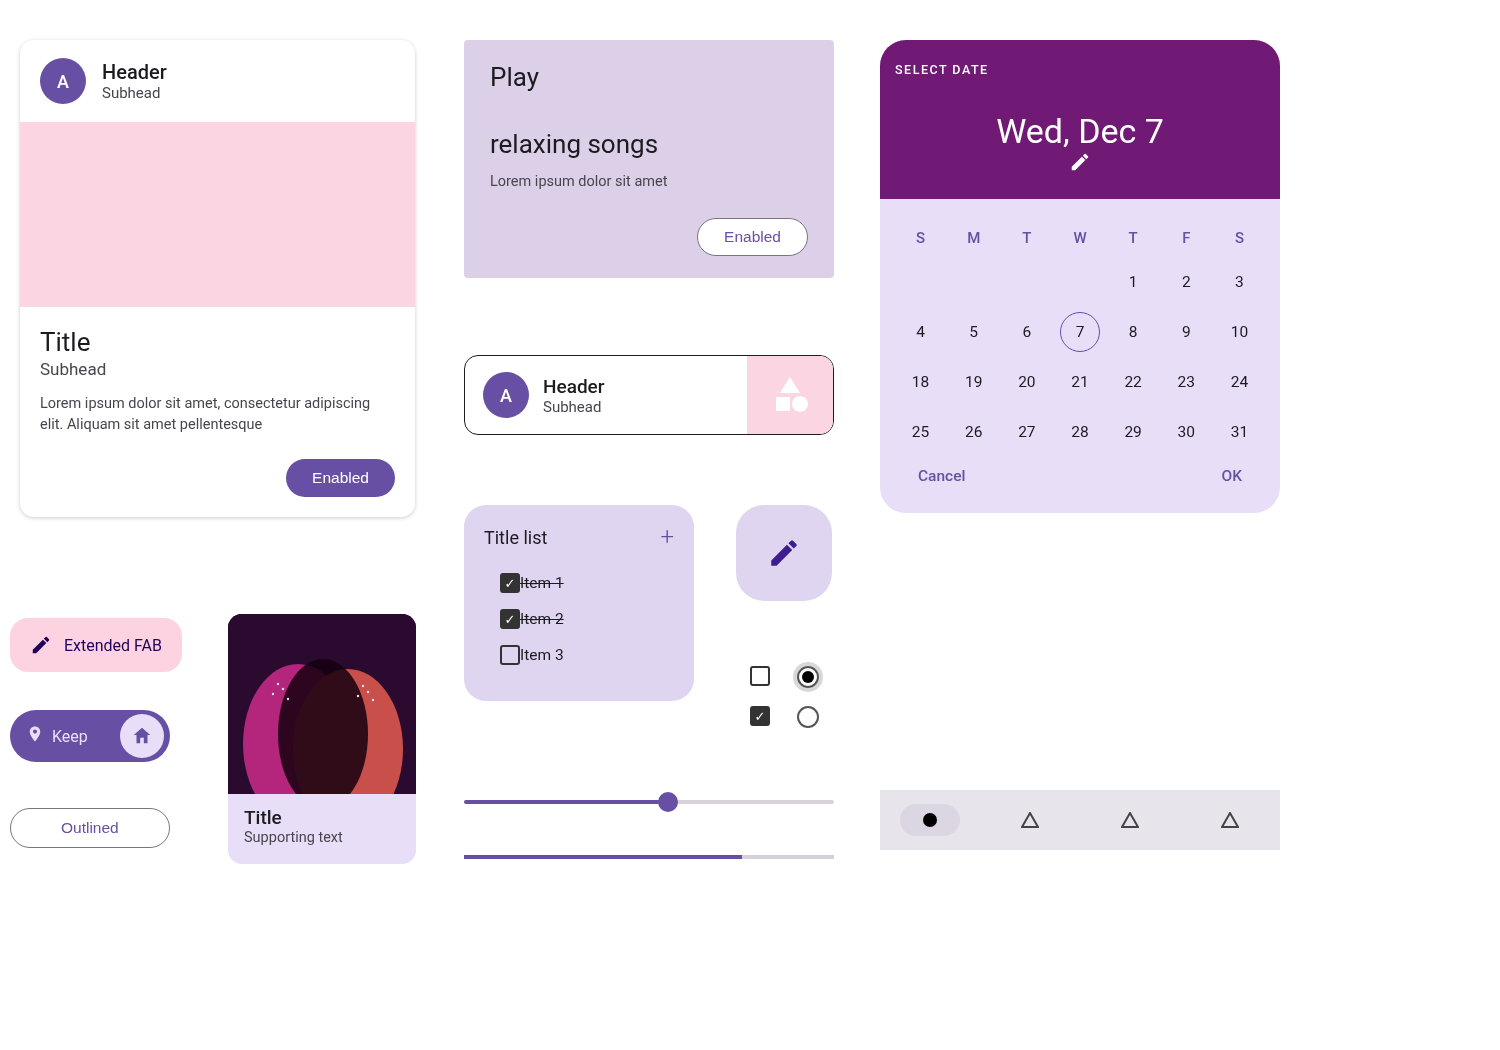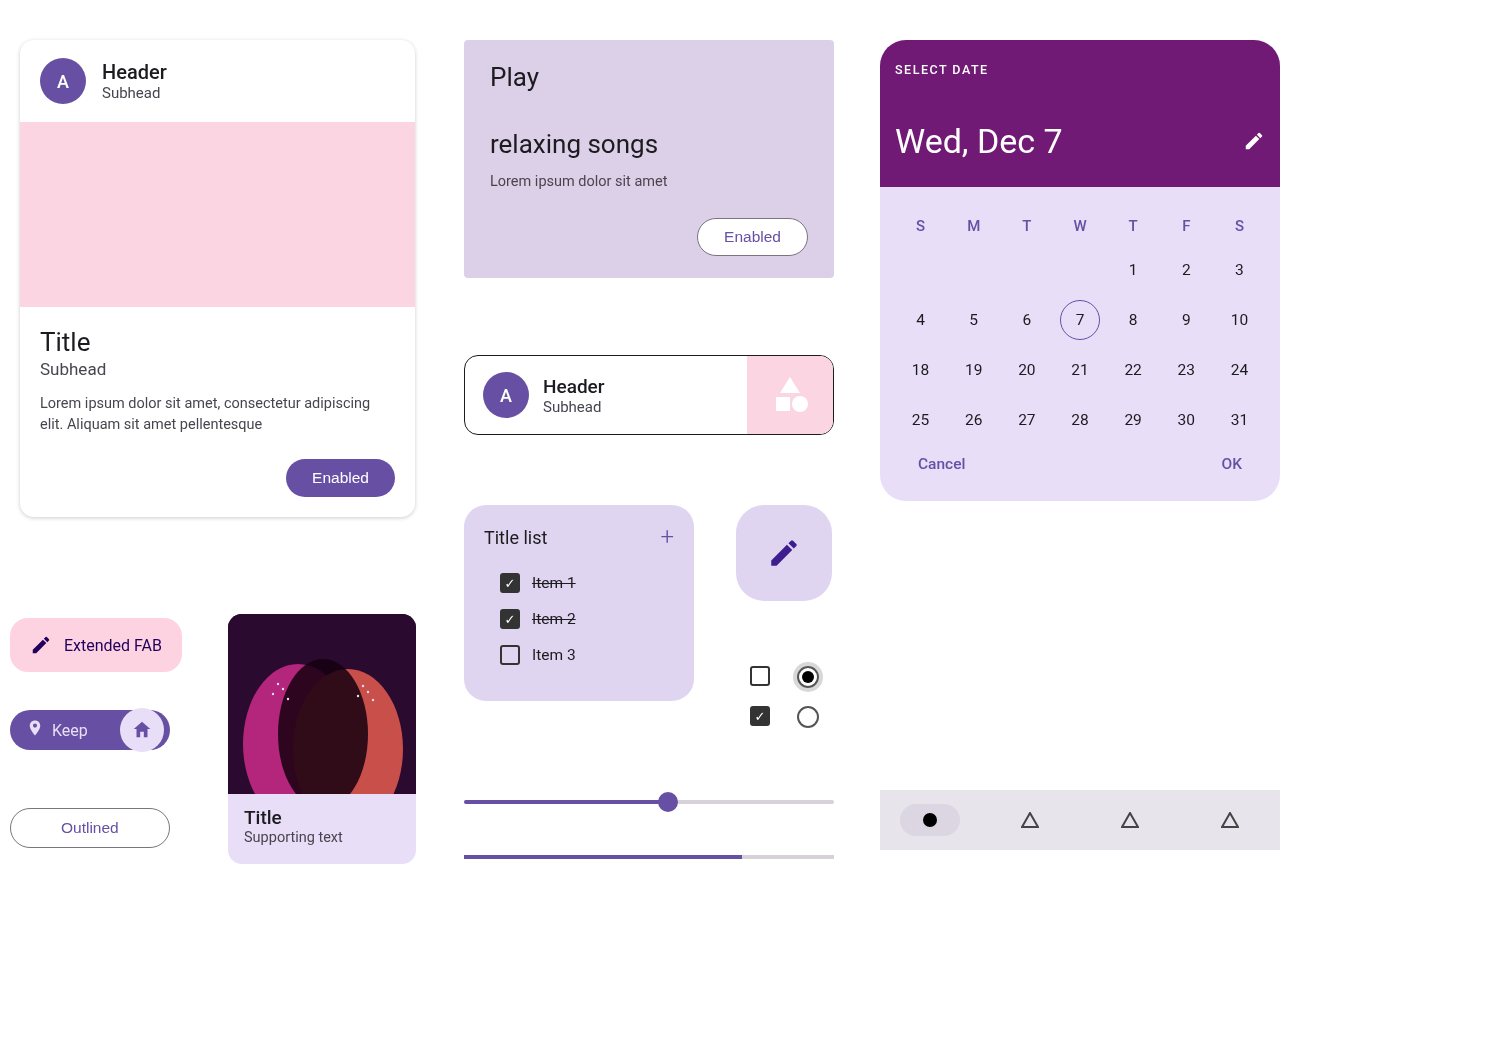--- a/index.html
+++ b/index.html
@@ -62,21 +62,21 @@
   
   #extfab {
     position:absolute; left:10px; top:618px;
     background:#fdd3e1; border-radius:18px; padding:16px 20px;
     display:flex; align-items:center; gap:12px; cursor:pointer;
     font-size:16px; color:#21005d;
   }
   
   #keep {
     position:absolute; left:10px; top:710px;
-    background:#6750a4; border-radius:30px; height:40px; width:160px;
+    background:#6750a4; border-radius:30px; height:52px; width:160px;
     display:flex; align-items:center; color:#e8def8; padding:0 6px 0 16px;
     gap:8px;
   }
   #keep .lbl { font-size:16px; flex:1; }
   #keep .knob { width:44px; height:44px; border-radius:50%; background:#e8def8; display:flex; align-items:center; justify-content:center; }
   
   #outbtn {
     position:absolute; left:10px; top:808px;
     border:1px solid #79747e; border-radius:22px;
     padding:10px 50px; color:#6750a4; font-size:15.5px; font-weight:500;
@@ -92,21 +92,21 @@
   #imgcard .title { font-size:19px; font-weight:500; }
   #imgcard .sup { font-size:14.5px; color:#49454f; }
   
   #tlist {
     position:absolute; left:464px; top:505px; width:230px;
     background:#e0d5f0; border-radius:22px; padding:18px 20px 28px;
   }
   #tlist .hdr { display:flex; justify-content:space-between; align-items:center; margin-bottom:14px; }
   #tlist .hdr .t { font-size:18px; font-weight:400; }
   #tlist .hdr .plus { font-size:24px; color:#6750a4; cursor:pointer; font-weight:300; }
-  #tlist .row { display:flex; align-items:center; gap:12px; padding:8px 16px; font-size:15.5px; }
+  #tlist .row { display:flex; align-items:center; padding:8px 16px; font-size:15.5px; }
   #tlist .row.done span.lab { text-decoration:line-through; }
   .chk { width:20px; height:20px; border:2px solid #333; border-radius:3px; display:inline-flex; align-items:center; justify-content:center; }
   .chk.on { background:#333; }
   .chk.on::after { content:"✓"; color:#fff; font-size:13px; }
   
   #fab {
     position:absolute; left:736px; top:505px; width:96px; height:96px;
     background:#e0d5f0; border-radius:28px; display:flex; align-items:center; justify-content:center;
     cursor:pointer;
   }
@@ -131,21 +131,21 @@
     background:#d7d1da;
   }
   #prog .fill { height:100%; background:#6750a4; }
   
   #picker {
     position:absolute; left:880px; top:40px; width:400px;
     background:#e8def8; border-radius:26px; overflow:hidden;
   }
   #picker .head { background:#701a75; color:#fff; padding:22px 15px 26px; }
   #picker .over { font-size:12.5px; letter-spacing:1.5px; font-weight:500; }
-  #picker .dline { display:flex; justify-content:space-between; align-items:center; margin-top:44px; }
+  #picker .dline { display:flex; justify-content:space-between; align-items:center; margin-top:34px;flex-direction:column; }
   #picker .date { font-size:34px; font-weight:400; }
   #picker .body { padding:20px 14px 6px; }
   #picker .mrow { display:flex; align-items:center; gap:8px; padding:0 10px; margin-bottom:24px; }
   #picker .mlbl { color:#6750a4; font-size:16.5px; font-weight:500; }
   #picker .mrow .sp { flex:1; }
   #picker .nav { width:32px; height:32px; display:flex; align-items:center; justify-content:center; color:#6750a4; cursor:pointer; }
   #picker table { width:100%; border-collapse:collapse; }
   #picker th { color:#6750a4; font-weight:500; font-size:15px; padding:10px 0; }
   #picker td { text-align:center; font-size:15.5px; color:#1c1b1f; padding:0; height:50px; }
   #picker td .d { width:40px; height:40px; margin:auto; display:flex; align-items:center; justify-content:center; border-radius:50%; cursor:pointer; }

